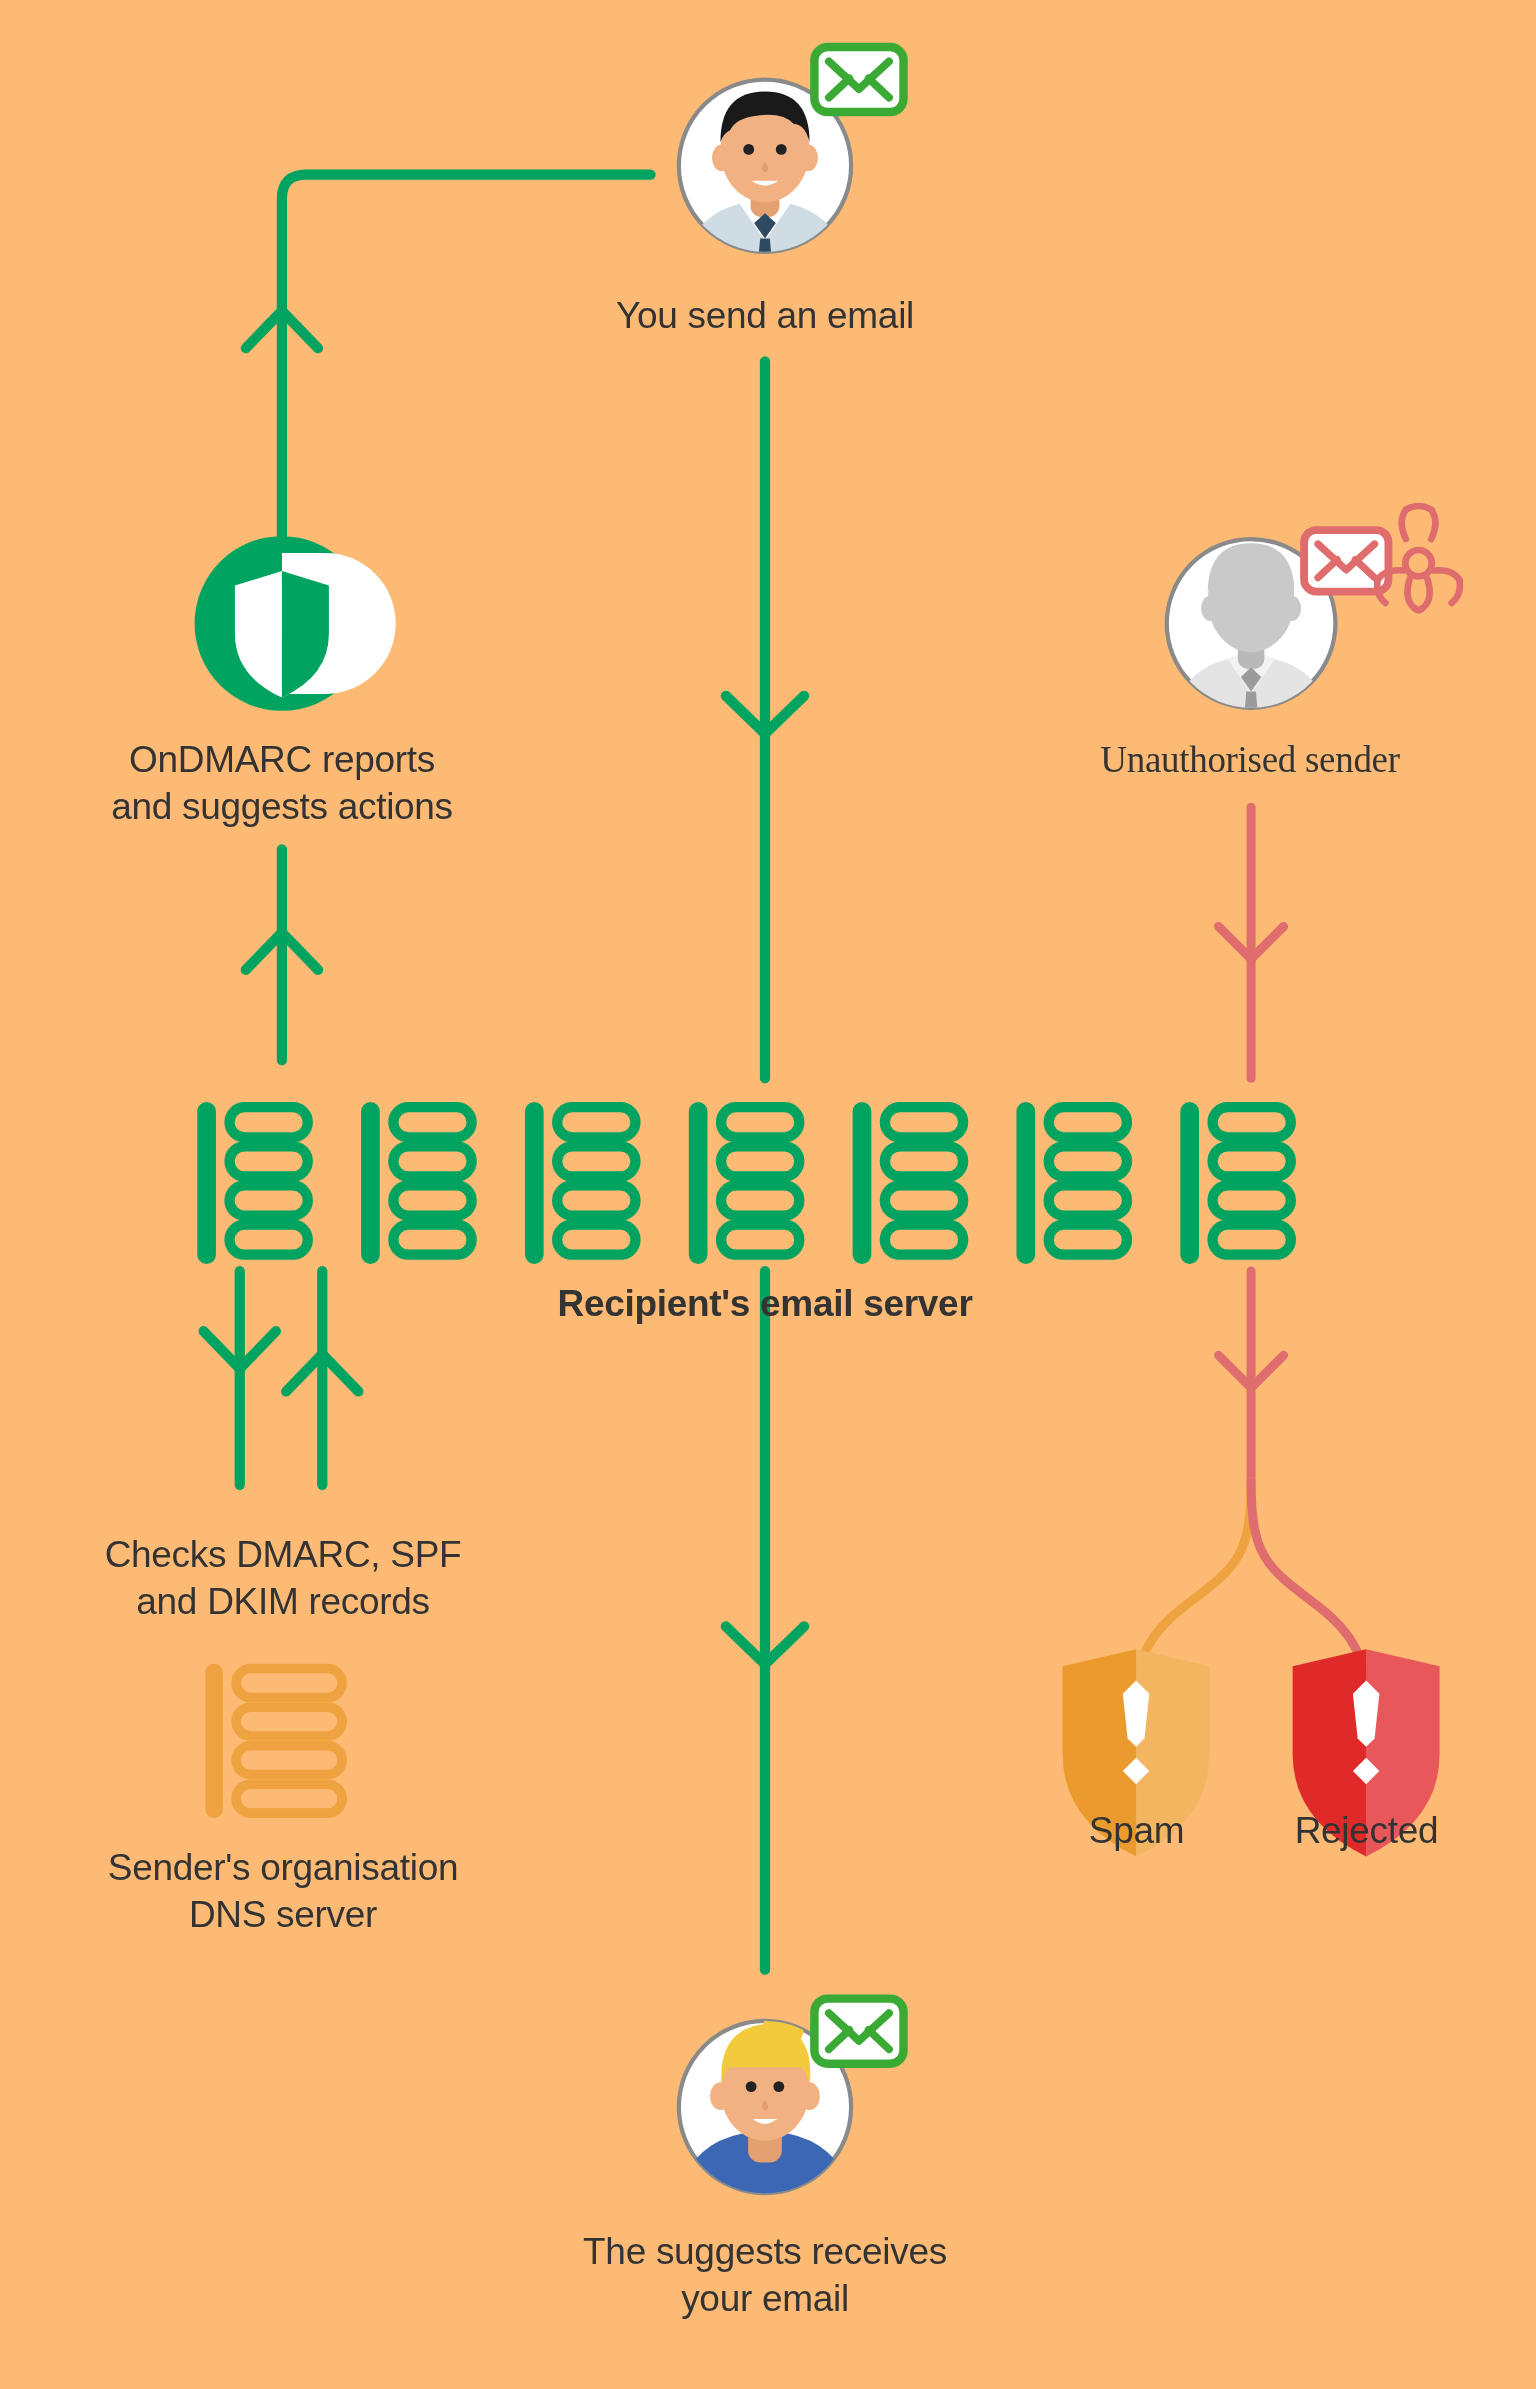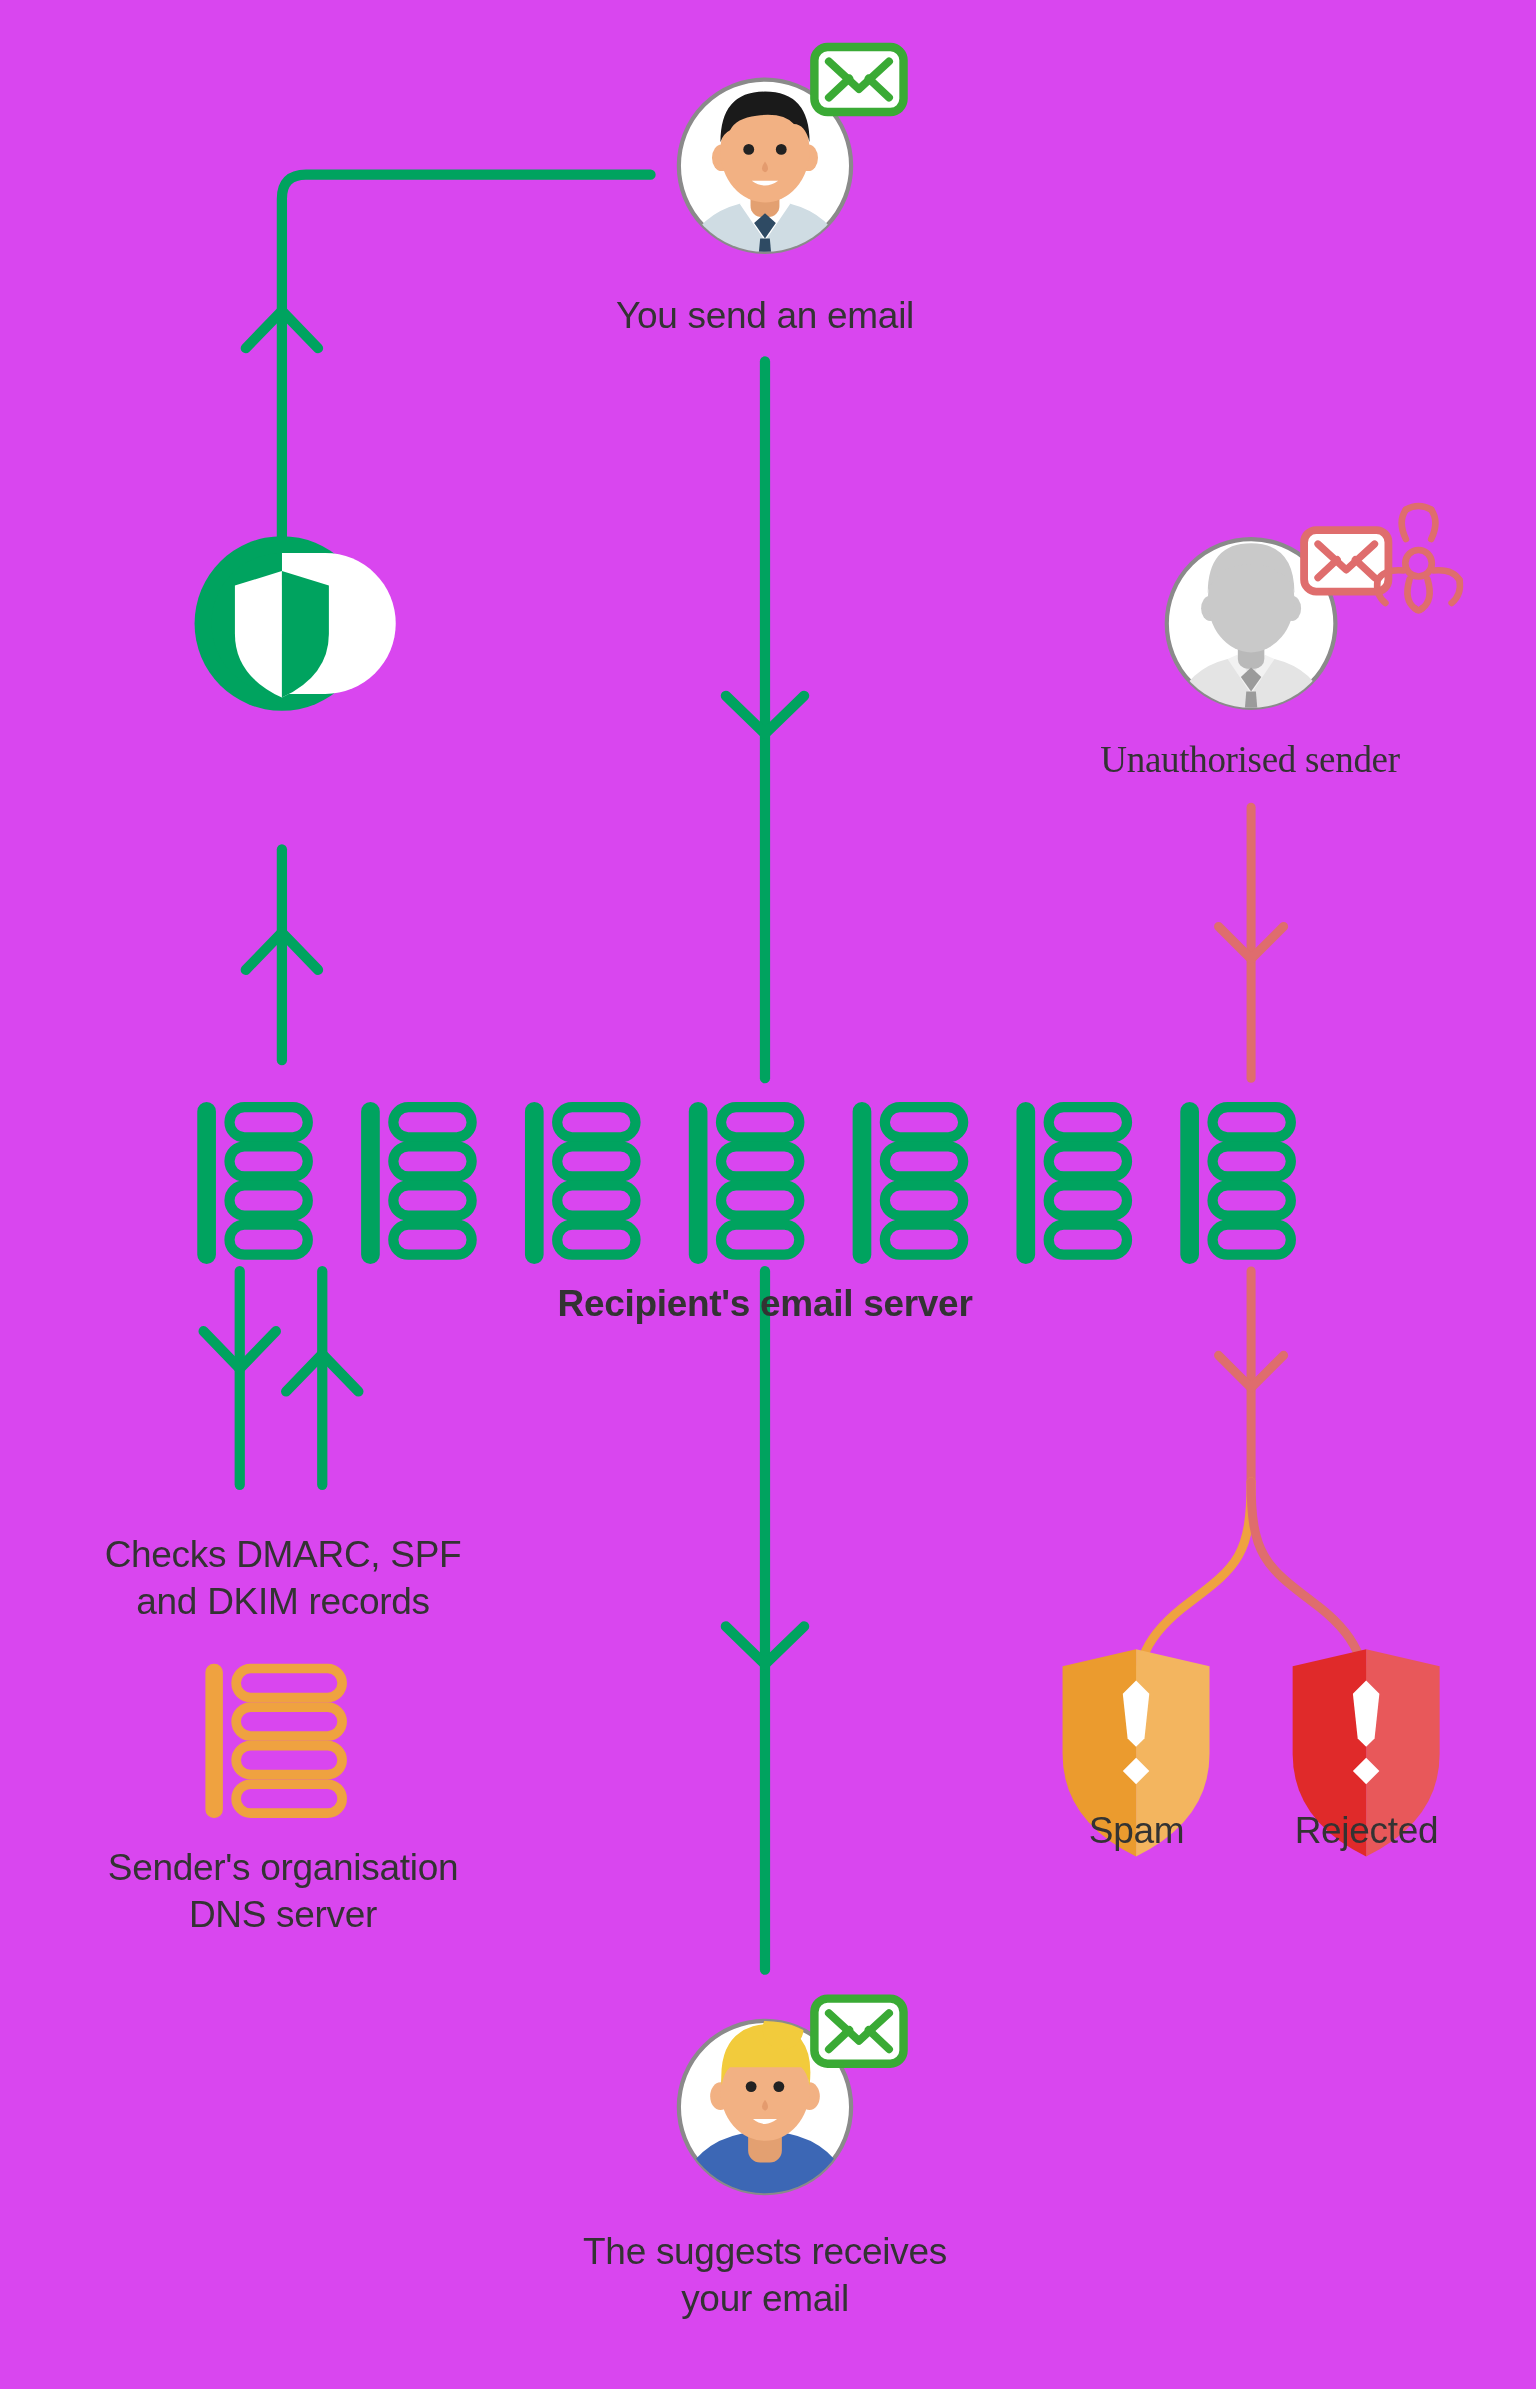--- a/index.html
+++ b/index.html
@@ -1,17 +1,17 @@
 <!DOCTYPE html>
 <html style="font-size:9.6px"><head>
 <meta charset="utf-8">
 <style>
   html,body{margin:0;padding:0;background:#ffffff;}
   body{font-family:"Liberation Sans", sans-serif;}
-  #stage{position:relative;width:1536px;height:2389px;background:#d946ef;overflow:hidden;}
+  #stage{position:relative;width:1536px;height:2389px;background:#fdba74;overflow:hidden;}
   #stage svg.layer{position:absolute;left:0;top:0;width:1536px;height:2389px;}
   .lbl{position:absolute;color:#333333;font-family:"Liberation Sans", sans-serif;
        font-size:37px;line-height:1.28;text-align:center;font-weight:400;letter-spacing:-0.3px;white-space:pre-line;}
 </style>
 </head>
 <body>
 
 <div id="stage">
 
   <svg class="layer" viewBox="0 0 2550 3966">
@@ -237,20 +237,22 @@
     <g>
       <rect x="1352" y="3318" width="148" height="108" rx="22" fill="#ffffff" stroke="#3AAA35" stroke-width="14"></rect>
       <path d="M1376 3342 L1426 3388 L1476 3342" stroke="#3AAA35" stroke-width="13" fill="none" stroke-linecap="round" stroke-linejoin="round"></path>
       <path d="M1376 3402 L1410 3370" stroke="#3AAA35" stroke-width="13" fill="none" stroke-linecap="round"></path>
       <path d="M1476 3402 L1442 3370" stroke="#3AAA35" stroke-width="13" fill="none" stroke-linecap="round"></path>
     </g>
   </svg>
 
   <div class="lbl" style="left:512px;top:292px;width:506px;">You send an email</div>
 
+  <div class="lbl" style="left:41px;top:736px;width:482px;">OnDMARC reports
+and suggests actions</div>
 
   <div class="lbl" style="left:1018px;top:736px;width:464px;font-family:Liberation Serif, serif;">Unauthorised sender</div>
 
   <div class="lbl" style="left:494px;top:1280px;width:542px;font-weight:bold;">Recipient's email server</div>
 
   <div class="lbl" style="left:30px;top:1531px;width:506px;">Checks DMARC, SPF
 and DKIM records</div>
 
   <div class="lbl" style="left:30px;top:1844px;width:506px;">Sender's organisation
 DNS server</div>

